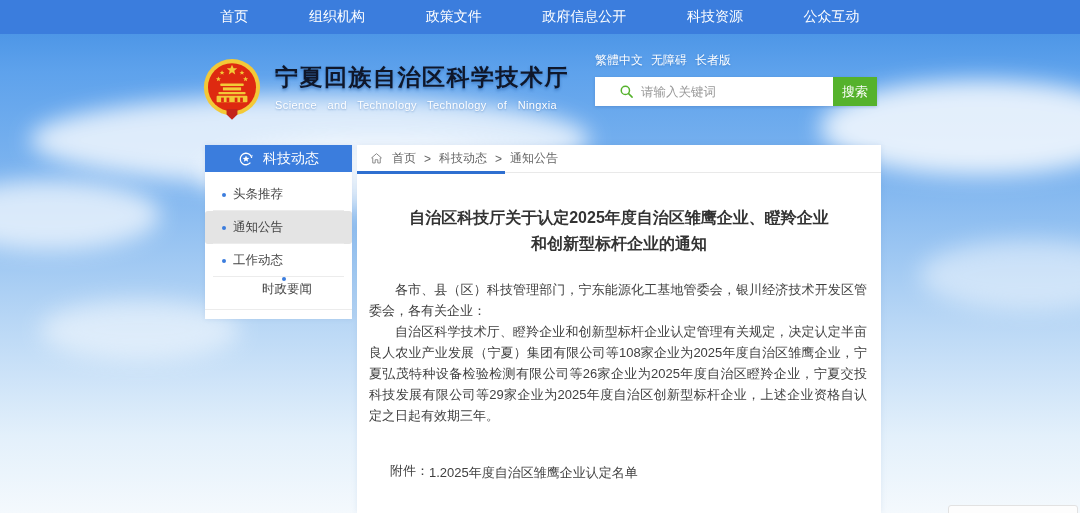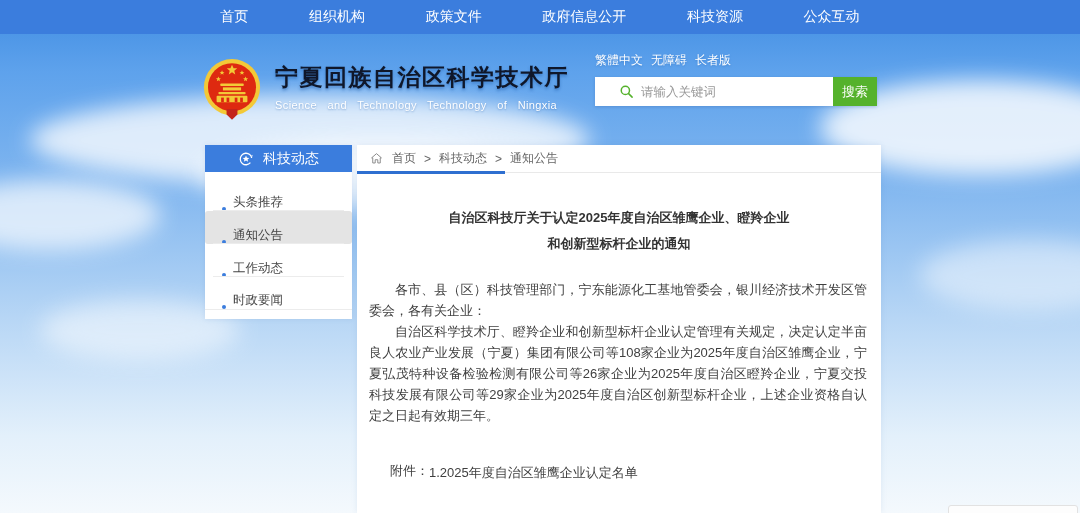--- a/index.html
+++ b/index.html
@@ -46,37 +46,37 @@
   .search-btn { width:44px; background:#55b22c; color:#fff; font-size:13px; border:none; cursor:pointer;
     font-family:Liberation Serif, serif; }
 
   
   .sidebar { position:absolute; left:205px; top:145px; width:147px; z-index:15;
     background:#fff; box-shadow:0 0 5px rgba(60,100,160,.12); padding-bottom:10px; }
   .side-head { height:27px; background:#3b7ddd; color:#fff; font-size:14px;
     display:flex; align-items:center; justify-content:center; gap:9px; }
   .side-head svg { width:16px; height:16px; }
   .side-list { padding:6px 0 0 0; }
-  .side-item { height:33px; display:flex; align-items:flex-end; padding-left:17px; cursor:pointer;
+  .side-item { height:33px; display:flex; align-items:center; padding-left:17px; cursor:pointer;
     font-size:12.5px; color:#454545; position:relative; }
   .side-item .dot { width:4px; height:4px; border-radius:50%; background:#3b7ddd; margin-right:7px; flex:none; }
   .side-item:not(:last-child)::after { content:""; position:absolute; left:8px; right:8px; bottom:0; height:1px; background:#ececec; }
   .side-item.active { background:#e4e4e4; border-radius:3px; }
-  .side-item:last-child { border-bottom:1px solid #ececec; margin-bottom:-1px; }
+  .side-item:last-child { border-bottom:1px solid #ececec; margin-bottom:-1px;flex-direction:column; }
 
   
   .main { position:absolute; left:357px; top:145px; width:524px; height:368px; background:#fff;
     box-shadow:0 0 6px rgba(60,100,160,.10); z-index:15; }
   .crumbs { height:28px; display:flex; align-items:center; padding-left:13px;
     border-bottom:1px solid #e9e9e9; position:relative; font-size:12px; color:#666; }
   .crumbs::after { content:""; position:absolute; left:0; bottom:-2px; width:148px; height:3px; background:#2e6fd0; }
   .crumbs svg { width:13px; height:13px; margin-right:5px; }
   .crumbs span { margin:0 4px; }
   .crumbs .crumb { cursor:pointer; }
-  .art-title { margin-top:32px; text-align:center; font-size:13px; font-weight:bold; color:#333; line-height:26px; }
+  .art-title { margin-top:32px; text-align:center; font-size:16px; font-weight:bold; color:#333; line-height:26px; }
   .art-meta { margin-top:23px; text-align:center; font-size:12px; color:#666; }
   .art-meta span { margin:0 7px; }
   .art-body { margin:22px 14px 0 12px; font-size:13px; color:#3f3f3f; line-height:21px; text-align:justify; }
   .art-body p { text-indent:2em; }
   .attach { margin:36px 0 0 33px; display:flex; font-size:13px; color:#3f3f3f; }
   .attach-label { white-space:nowrap; }
   .attach-items div { line-height:22px; cursor:pointer; }
 
   .corner-widget { position:absolute; left:948px; top:505px; width:130px; height:14px;
     background:#fdfdfd; border:1px solid #e2e2e2; border-radius:3px; z-index:25; }

